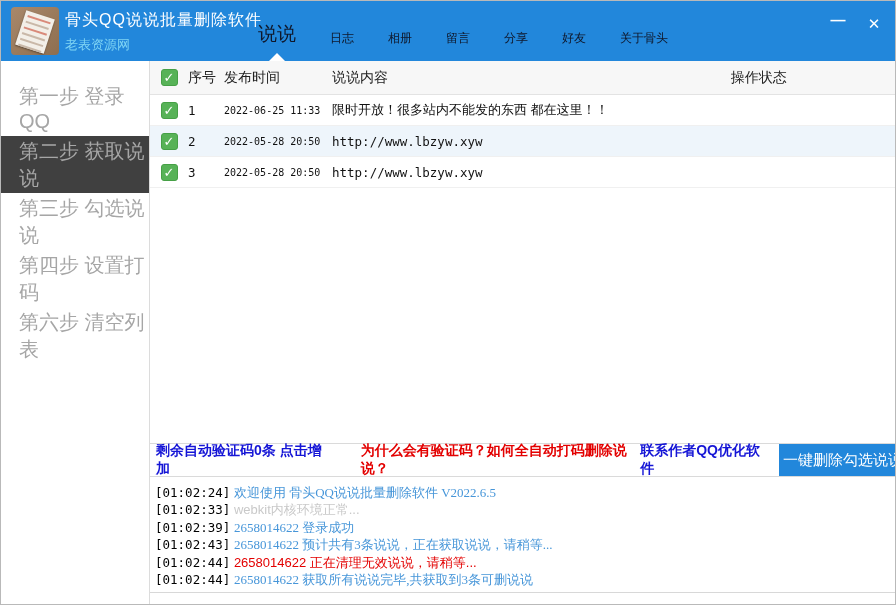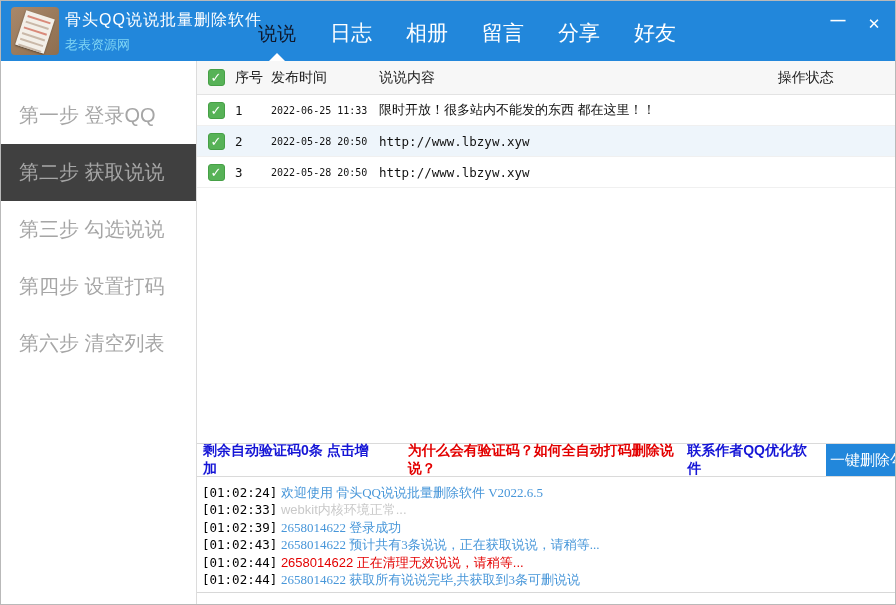--- a/index.html
+++ b/index.html
@@ -11,31 +11,31 @@
   .app-icon { position:absolute; left:10px; top:6px; width:48px; height:48px; border-radius:4px;
               background:linear-gradient(135deg,#a9886a 0%,#8d6e50 100%); overflow:hidden; }
   .app-icon .paper { position:absolute; left:9px; top:7px; width:30px; height:36px; background:#f3efe8;
               transform:rotate(18deg); box-shadow:0 1px 2px rgba(0,0,0,.4); }
   .app-icon .paper i { display:block; height:2px; margin:4px 3px 0 3px; background:#c9b8a8; }
   .app-icon .paper i.red { background:#d98a7a; }
   .title-block { position:absolute; left:64px; top:9px; }
   .app-title { color:#ffffff; font-size:16px; letter-spacing:1px; }
   .app-subtitle { color:#7fd4f4; font-size:13px; margin-top:5px; }
   .tabs { position:absolute; left:240px; top:0; height:60px; display:flex; align-items:flex-end; }
-  .tab { position:relative; color:#ffffff; font-size:21px; padding:0 17px 14px 17px; cursor:pointer; }
+  .tab { position:relative; color:#0f172a; font-size:12px; padding:0 17px 14px 17px; cursor:pointer; }
   .tab.active { color:#0f172a; font-weight:normal; font-size:19px; }
   .tab-caret { position:absolute; left:50%; bottom:0; margin-left:-8px; width:0; height:0;
                border-left:8px solid transparent; border-right:8px solid transparent; border-bottom:8px solid #ffffff; }
   .win-controls { position:absolute; right:8px; top:12px; display:flex; gap:10px; }
   .win-btn { width:26px; height:22px; color:#ffffff; font-size:15px; text-align:center; line-height:22px; cursor:pointer; }
   .win-btn.min { line-height:14px; font-weight:bold; }
 
   
   .body { position:absolute; top:60px; left:0; right:0; bottom:0; display:flex; }
-  .sidebar { width:196px; border-right:1px solid #dcdcdc; background:#fff; padding-top:26px; flex:none; }
+  .sidebar { width:149px; border-right:1px solid #dcdcdc; background:#fff; padding-top:18px; flex:none; }
   .side-item { height:57px; display:flex; align-items:center; padding-left:18px;
                color:#a6a6a6; font-size:20px; cursor:pointer; }
   .side-item.active { background:#404040; }
   .main { flex:1; position:relative; }
 
   
   .grid-header { display:flex; align-items:center; height:34px; background:#f7f7f7;
                  border-bottom:1px solid #e3e3e3; font-size:14px; color:#222; }
   .grid-row { display:flex; align-items:center; height:31px; border-bottom:1px solid #f0f0f0;
               font-size:13px; color:#111; }
@@ -90,20 +90,21 @@
     <div class="tabs">
       <div class="tab active">
         <span>说说</span>
         <span class="tab-caret"></span>
       </div>
       <div class="tab"><span>日志</span></div>
       <div class="tab"><span>相册</span></div>
       <div class="tab"><span>留言</span></div>
       <div class="tab"><span>分享</span></div>
       <div class="tab"><span>好友</span></div>
+      <div class="tab"><span>关于骨头</span></div>
     </div>
     <div class="win-controls">
       <div class="win-btn min">—</div>
       <div class="win-btn">✕</div>
     </div>
   </div>
 
   <div class="body">
     <div class="sidebar">
       <div class="side-item">

